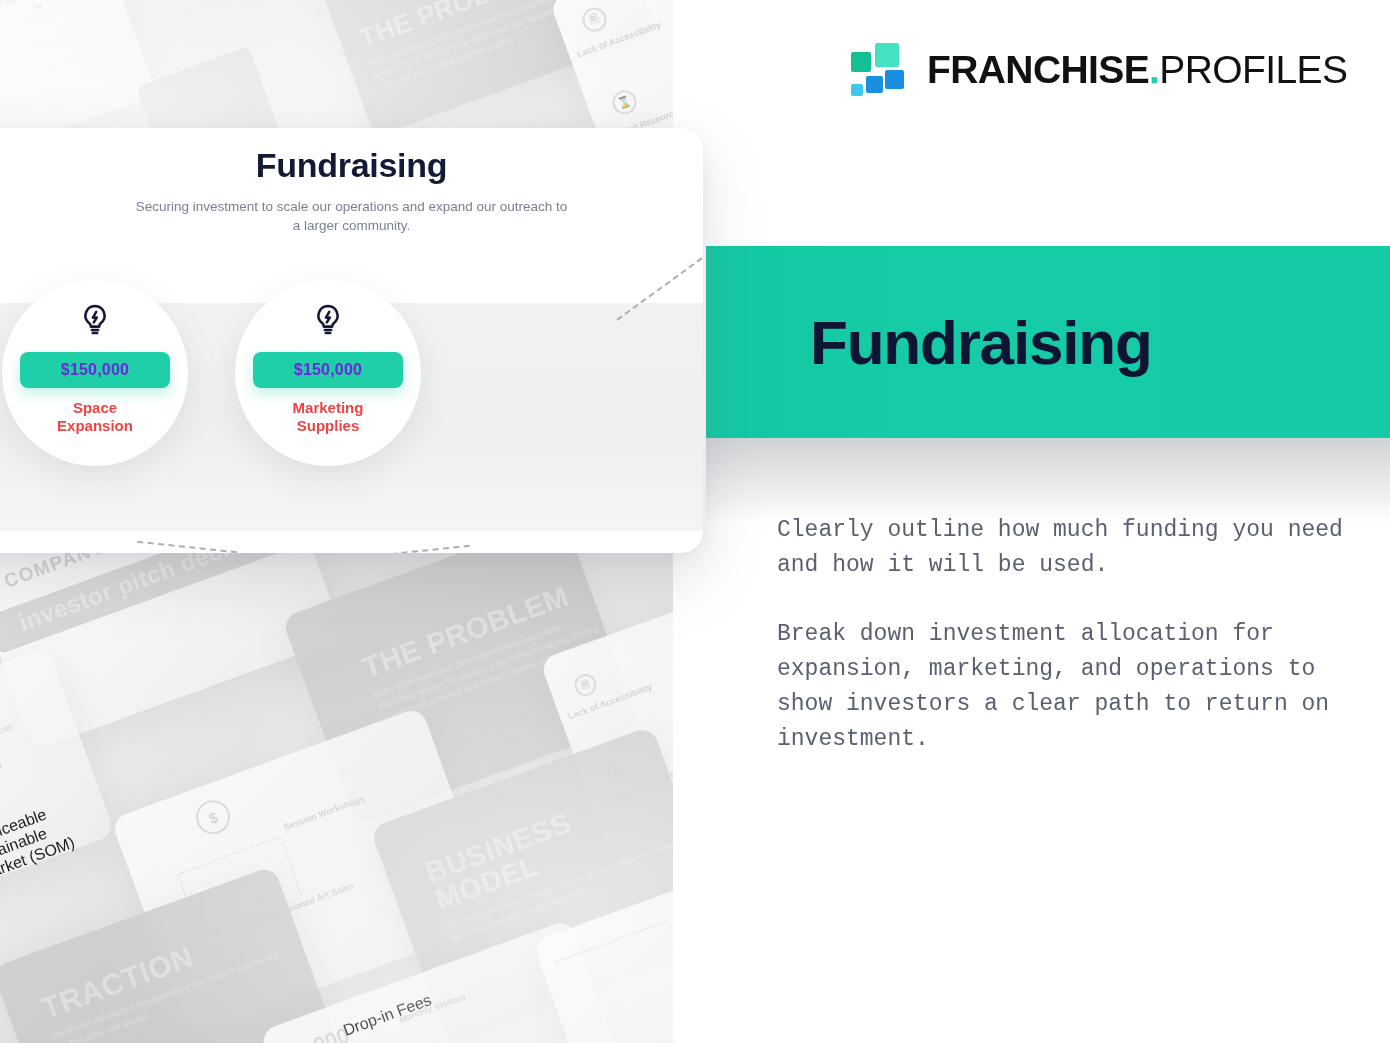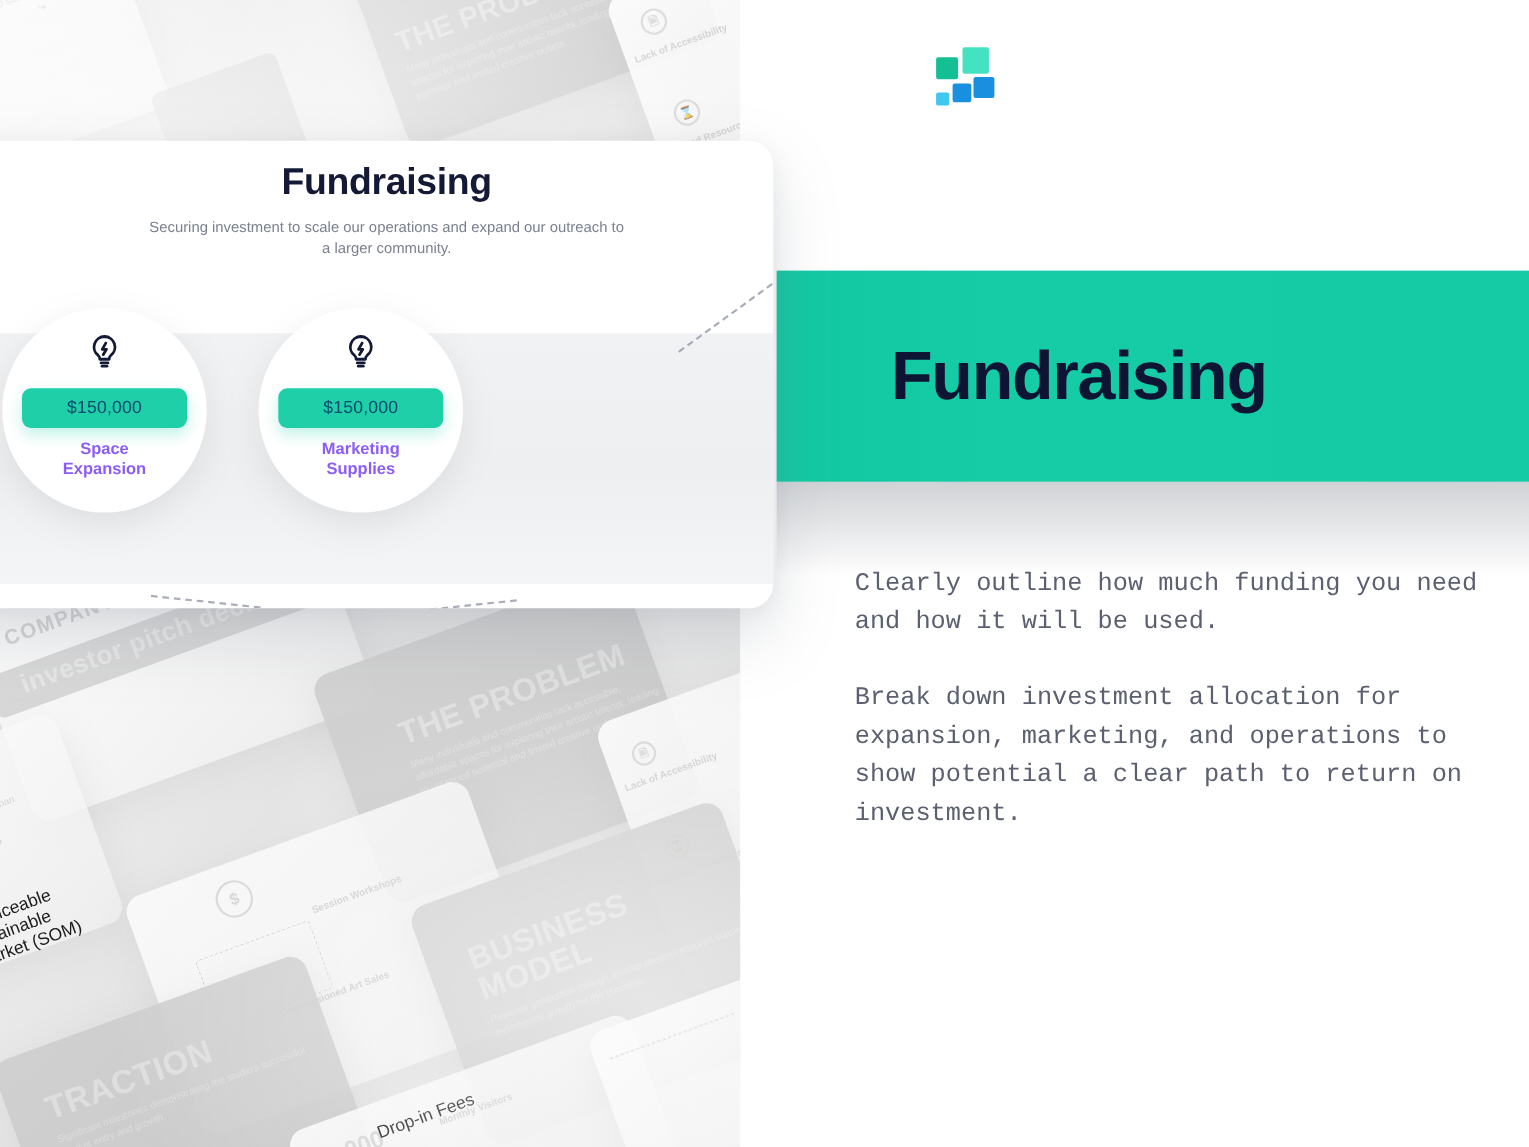--- a/index.html
+++ b/index.html
@@ -167,34 +167,34 @@
   }
   .node .bulb {
     margin-top: 22px;
   }
   .node .amount {
     margin-top: 10px;
     min-width: 150px;
     padding: 9px 14px;
     border-radius: 8px;
     background: #1ecfa8;
-    color: #0c4a6e;
+    color: #6d28d9;
     font-size: 16px;
-    font-weight: 400;
+    font-weight: 700;
     letter-spacing: .2px;
     text-align: center;
     box-shadow: 0 6px 14px rgba(30,207,168,.28);
   }
   .node .node-label {
     margin-top: 11px;
     text-align: center;
     font-size: 15px;
     font-weight: 800;
     line-height: 1.22;
-    color: #8b5cf6;
+    color: #ef4444;
     white-space: pre-line;
   }
 
   
   .right-col {
     position: absolute;
     left: 673px; top: 0;
     width: 717px; height: 1043px;
     background: #ffffff;
   }
@@ -403,25 +403,28 @@
   <div class="right-col">
 
     <div class="brand">
       <span class="brand-mark">
         <i class="bm1"></i>
           <i class="bm2"></i>
           <i class="bm3"></i>
           <i class="bm4"></i>
           <i class="bm5"></i>
       </span>
+      <span class="brand-word">
+        <span class="bw-bold">FRANCHISE</span><span class="bw-dot">.</span><span class="bw-thin">PROFILES</span>
+      </span>
     </div>
 
     <div class="green-banner">
       <div class="banner-title">Fundraising</div>
     </div>
 
     <div class="body-copy">
       <p>Clearly outline how much funding you need and how it will be used.</p>
-      <p>Break down investment allocation for expansion, marketing, and operations to show potential a clear path to return on investment.</p>
+      <p>Break down investment allocation for expansion, marketing, and operations to show investors a clear path to return on investment.</p>
     </div>
 
   </div>
 </div>
 
 </body></html>

